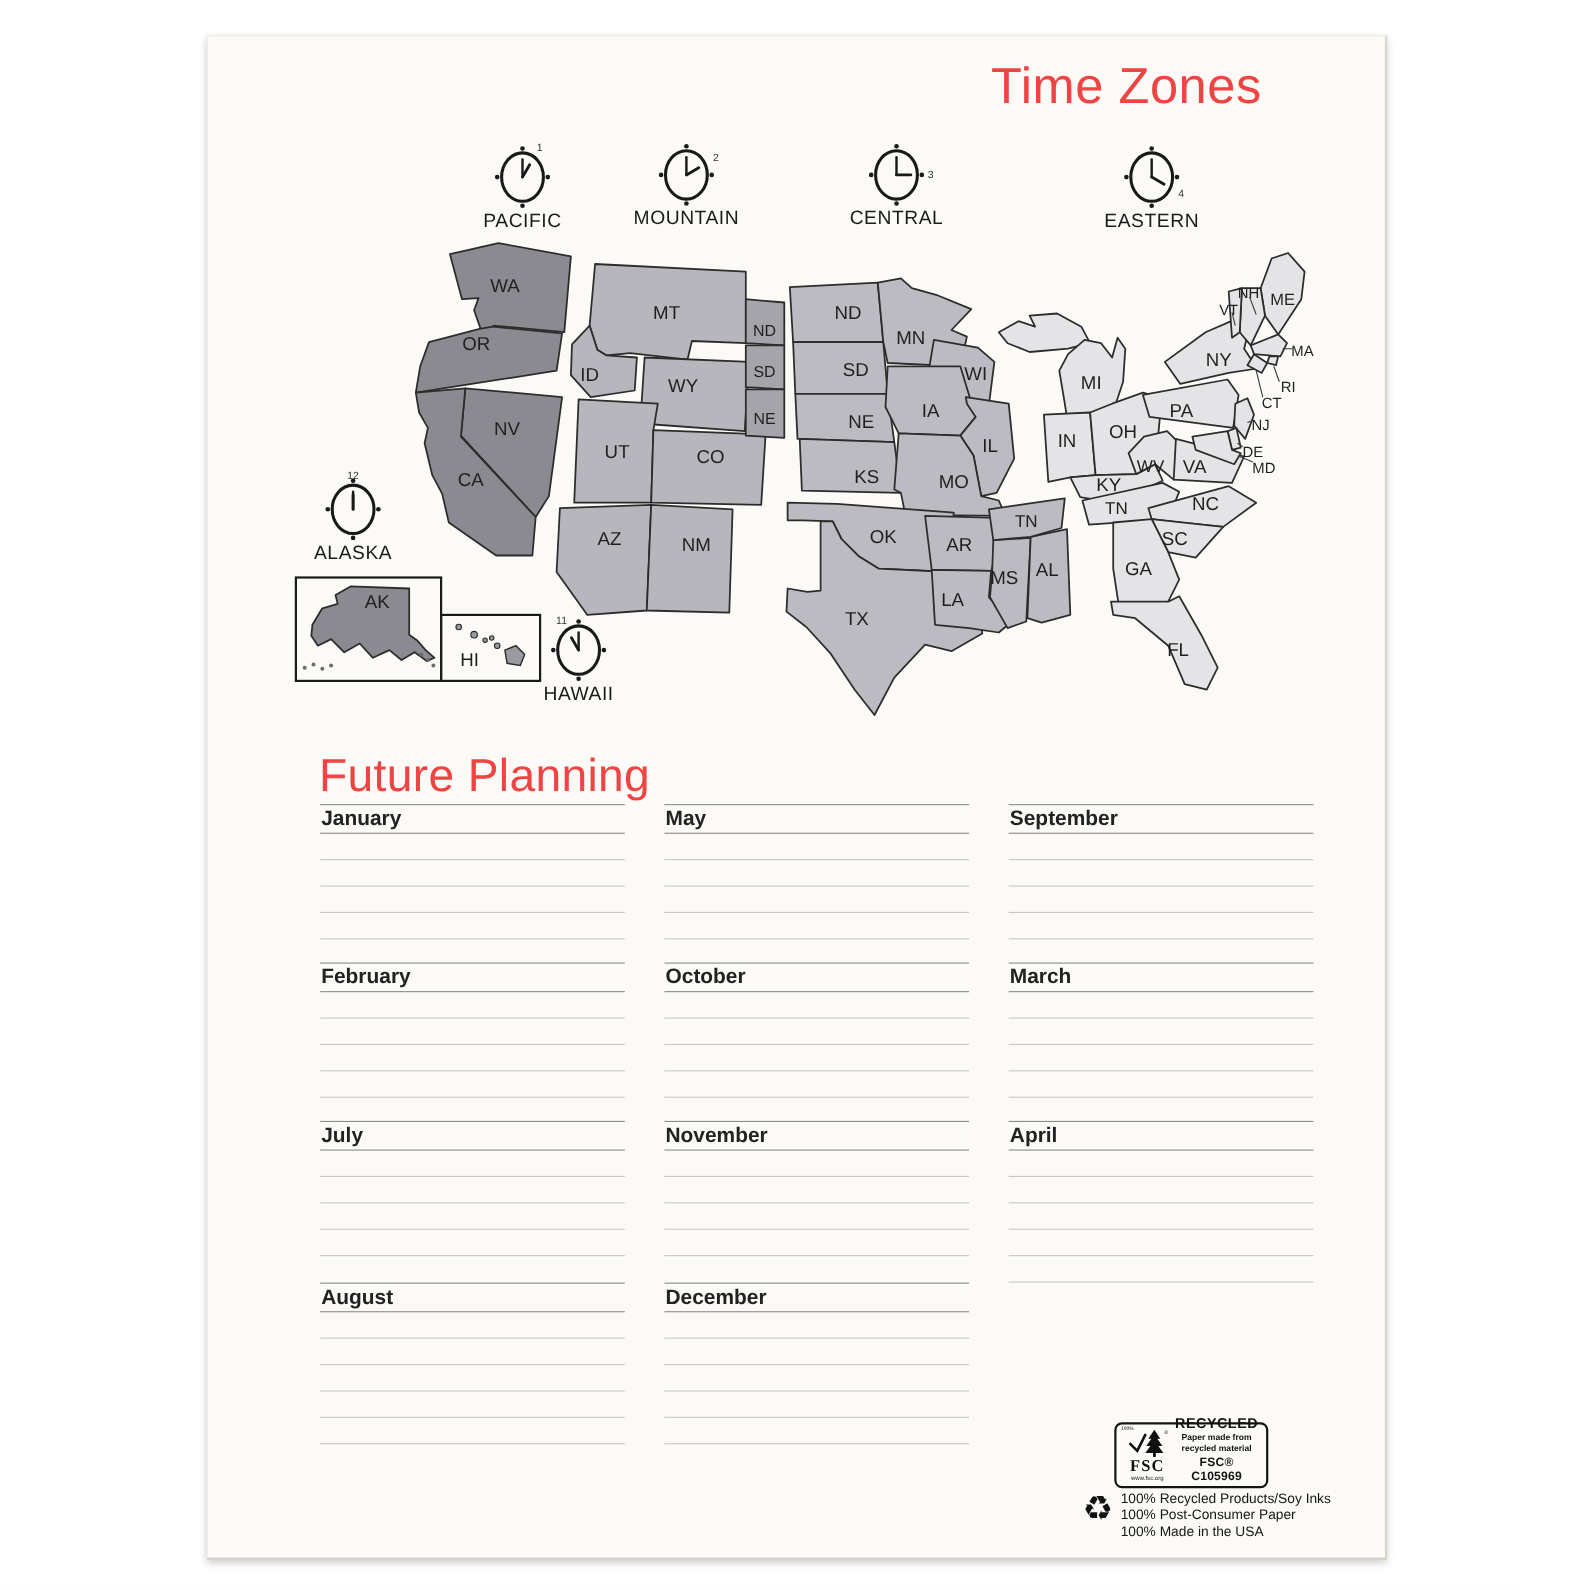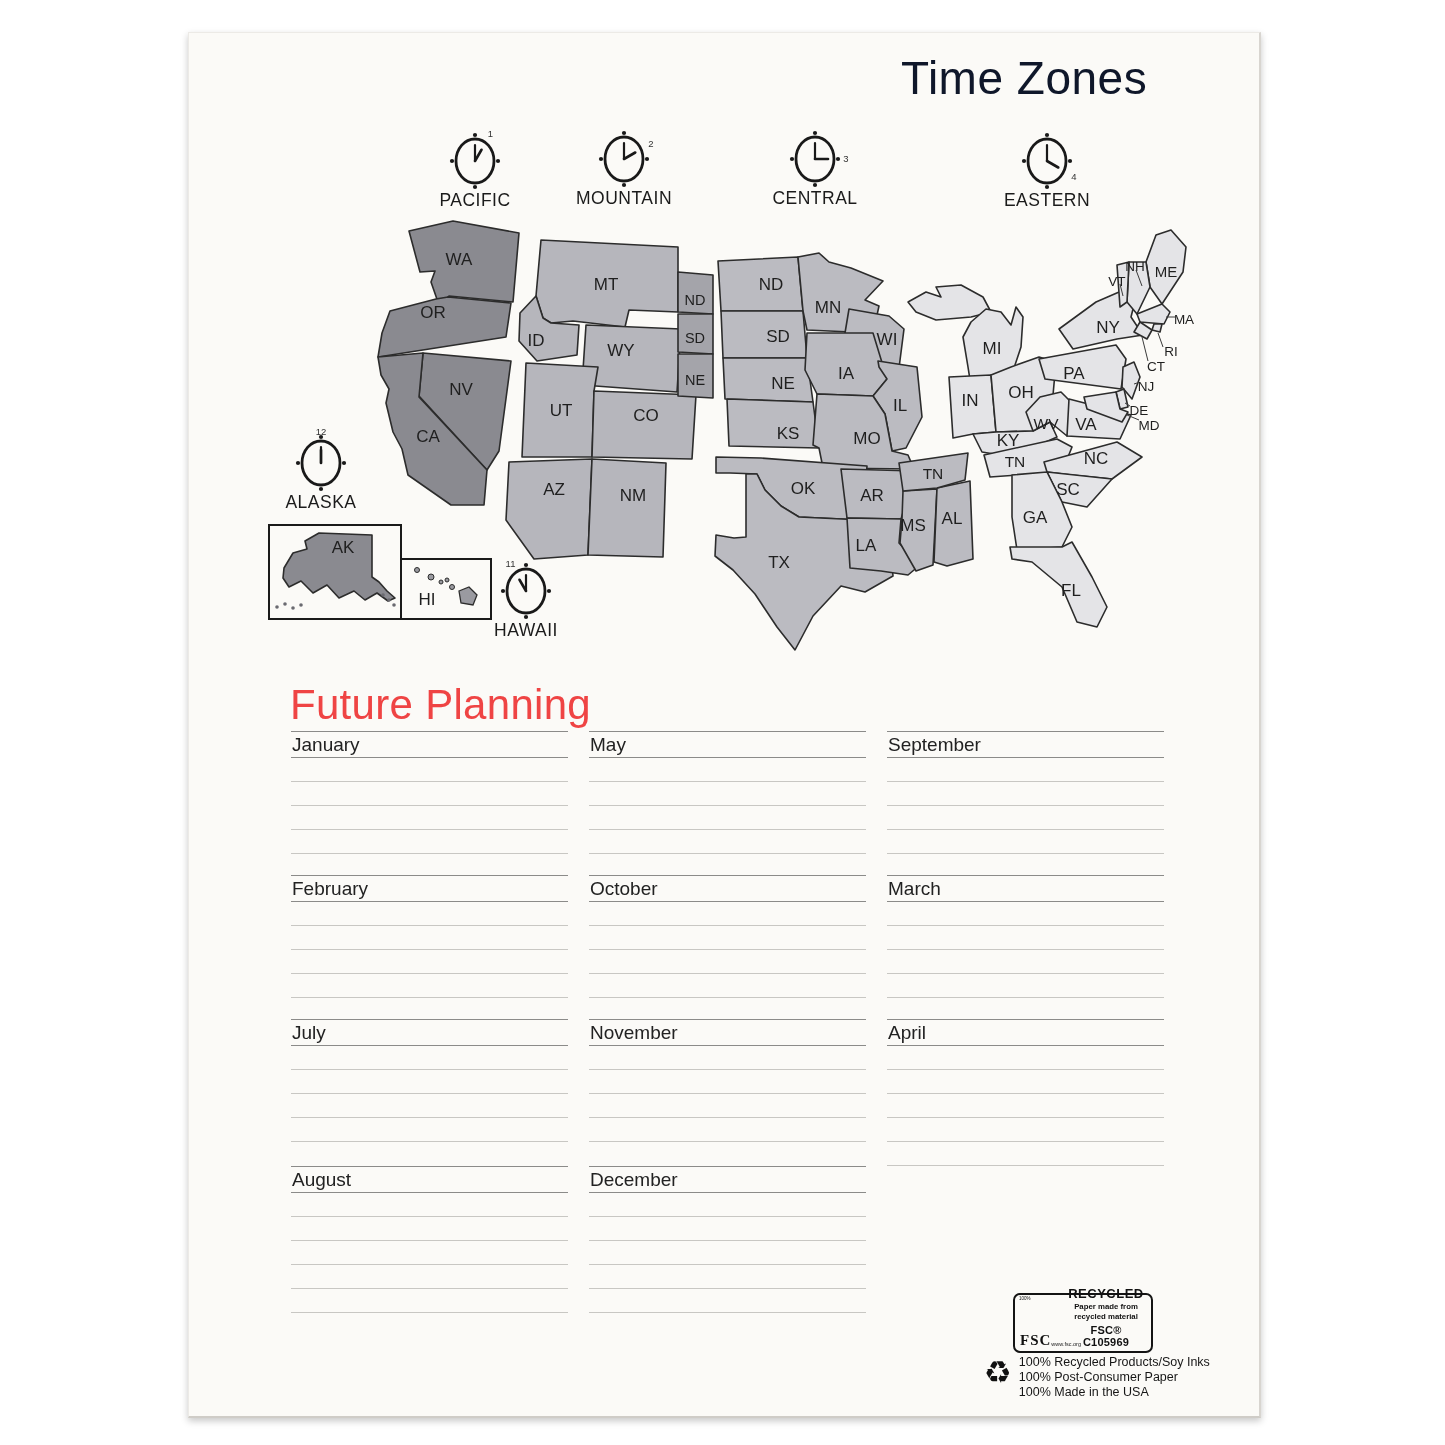--- a/index.html
+++ b/index.html
@@ -1,35 +1,35 @@
 <!DOCTYPE html>
 <html><head>
 <meta charset="utf-8">
 <style>
   html,body{margin:0;padding:0;background:#ffffff;width:1445px;height:1445px;
     font-family:"Liberation Sans",sans-serif;-webkit-font-smoothing:antialiased;}
   #page{position:absolute;left:188px;top:32px;width:1070px;height:1383px;
     background:#fbfaf7;border:1px solid #eceae6;border-right:2px solid #d8d5d0;
     border-bottom:2px solid #cfccc7;box-shadow:0 3px 7px rgba(0,0,0,.22);}
   .pg-title{position:absolute;left:712px;top:18px;width:360px;font-size:46px;
-    font-weight:400;color:#0f172a;letter-spacing:.5px;}
+    font-weight:400;color:#ef4444;letter-spacing:.5px;}
   #map-svg{position:absolute;left:0;top:88px;}
   .fp-heading{position:absolute;left:101px;top:648px;font-size:42px;font-weight:400;
     color:#ef4444;letter-spacing:.3px;}
   #planner-grid{position:absolute;left:102px;top:698px;width:874px;display:grid;
-    grid-template-columns:277px 277px 277px;column-gap:21px;}
+    grid-template-columns:277px 277px 277px;column-gap:36px;font-weight:bold;}
   .month-cell{margin-bottom:21px;}
   .month-cell.last-row{margin-bottom:0;}
   .month-label{height:25px;line-height:26px;border-top:1.5px solid #8b8b89;
     border-bottom:1.3px solid #8b8b89;font-size:19px;color:#222;padding-left:1px;}
   .mline{height:23px;border-bottom:1.1px solid #c8c7c3;}
   #fsc-box{position:absolute;left:824px;top:1260px;width:140px;height:60px;
     border:2px solid #141414;border-radius:7px;display:flex;box-sizing:border-box;
     padding:3px 5px 3px 5px;background:transparent;}
-  .fsc-left{width:46px;display:flex;flex-direction:row;align-items:flex-end;position:relative;}
+  .fsc-left{width:46px;display:flex;flex-direction:column;align-items:center;position:relative;}
   .fsc-mini{position:absolute;left:-1px;top:-1px;font-size:4.5px;color:#111;line-height:1;}
   .fsc-brand{font-family:"Liberation Serif",serif;font-weight:bold;font-size:15px;
     color:#111;line-height:1;margin-top:1px;letter-spacing:1px;}
   .fsc-url{font-size:5.5px;color:#222;line-height:1.2;}
   .fsc-right{flex:1;text-align:center;color:#111;display:flex;flex-direction:column;
     justify-content:flex-end;}
   .fsc-recycled{font-size:13px;font-weight:bold;letter-spacing:.5px;line-height:1.1;}
   .fsc-sub{font-size:7.8px;font-weight:bold;line-height:1.2;margin-top:1px;}
   .fsc-code{font-size:11px;font-weight:bold;margin-top:3px;letter-spacing:.2px;}
   #claims{position:absolute;left:795px;top:1322px;display:flex;align-items:flex-start;}

